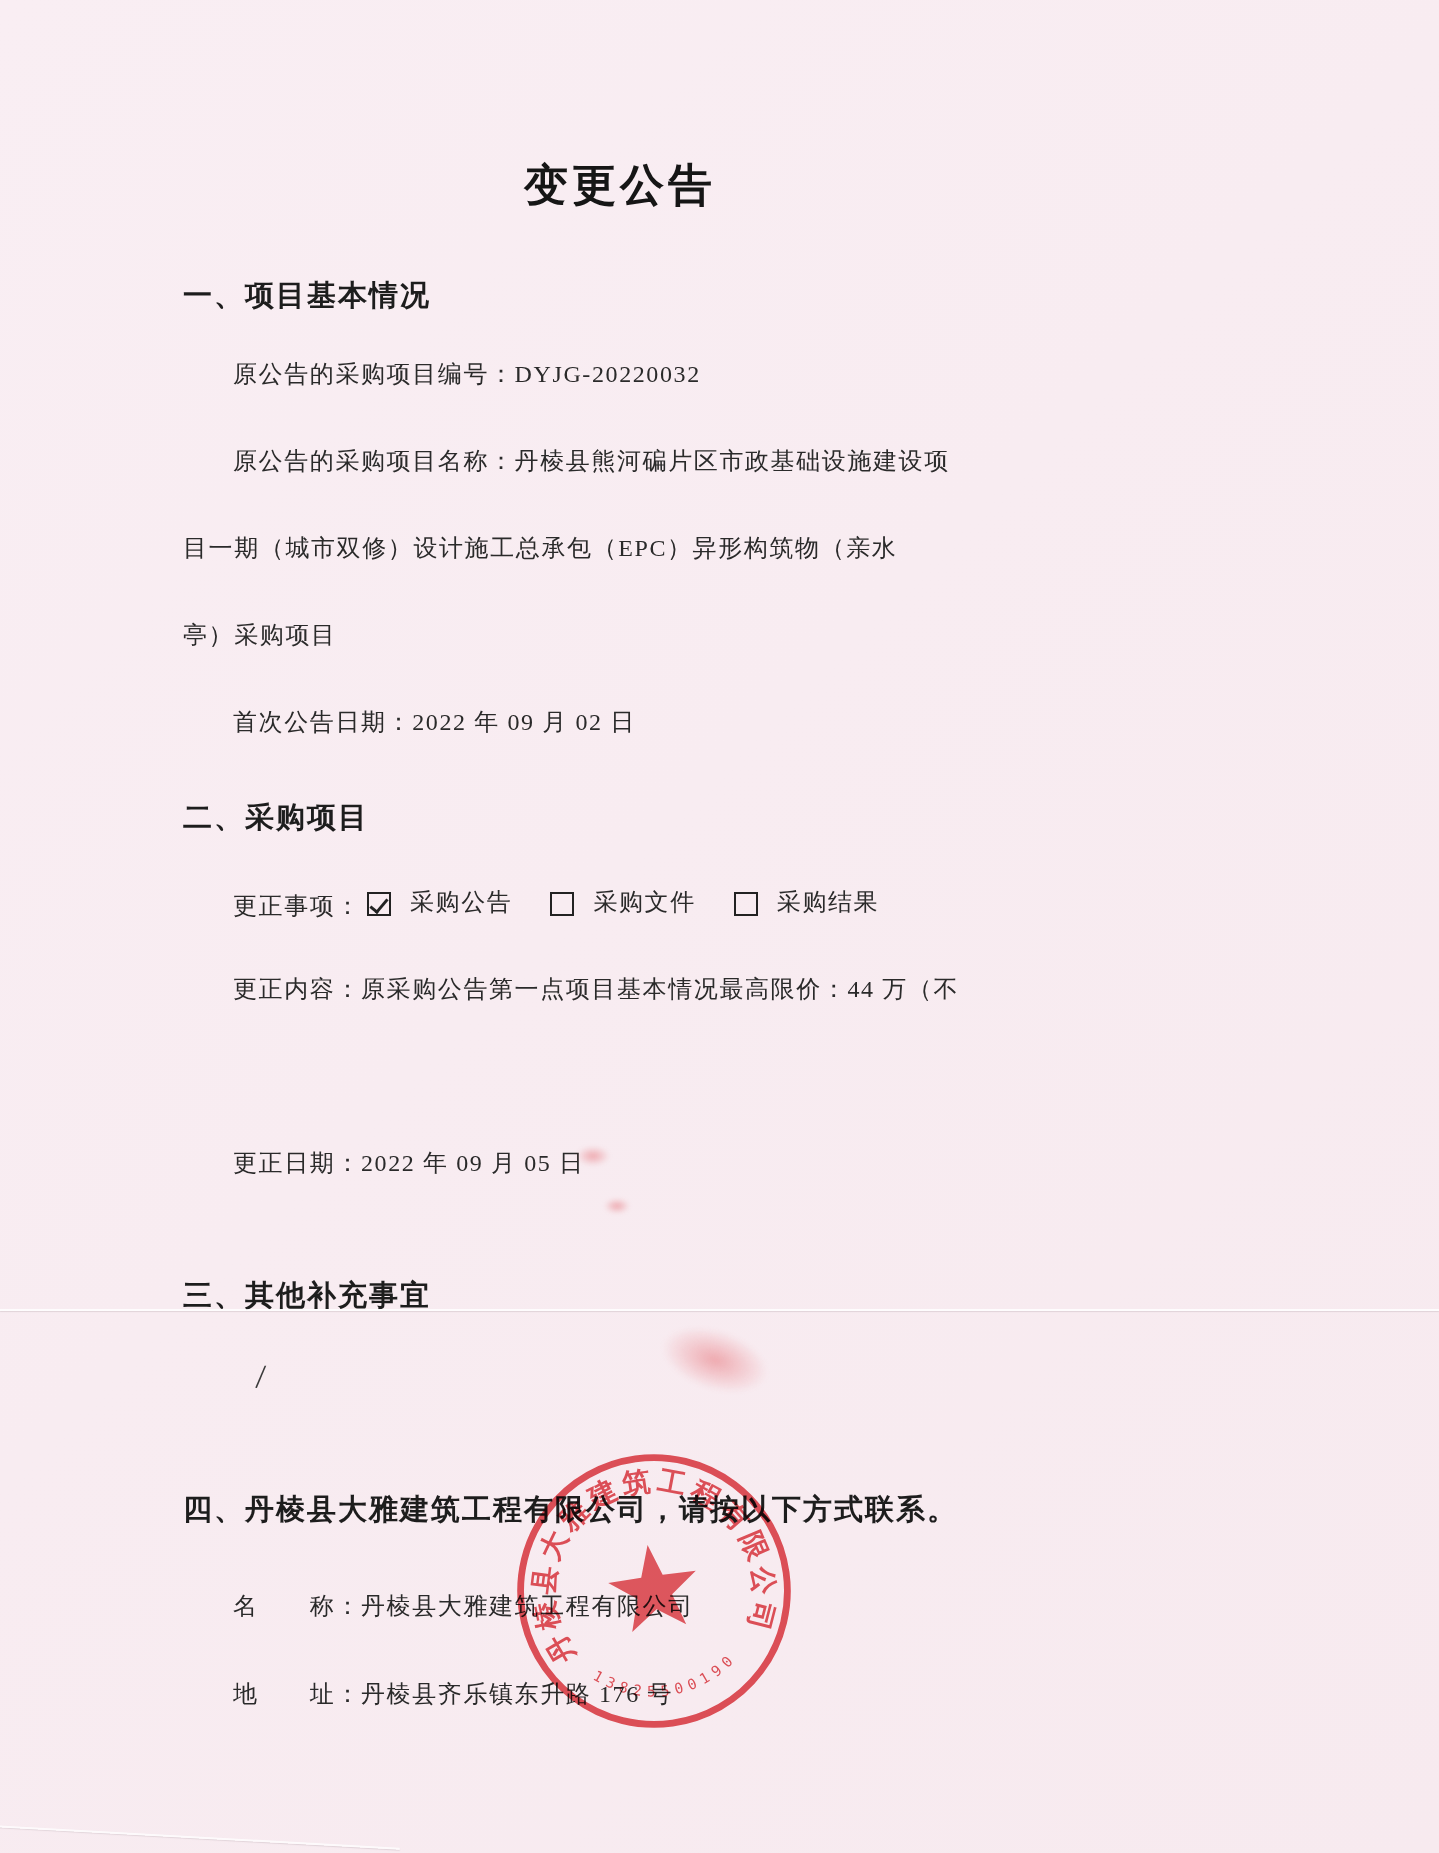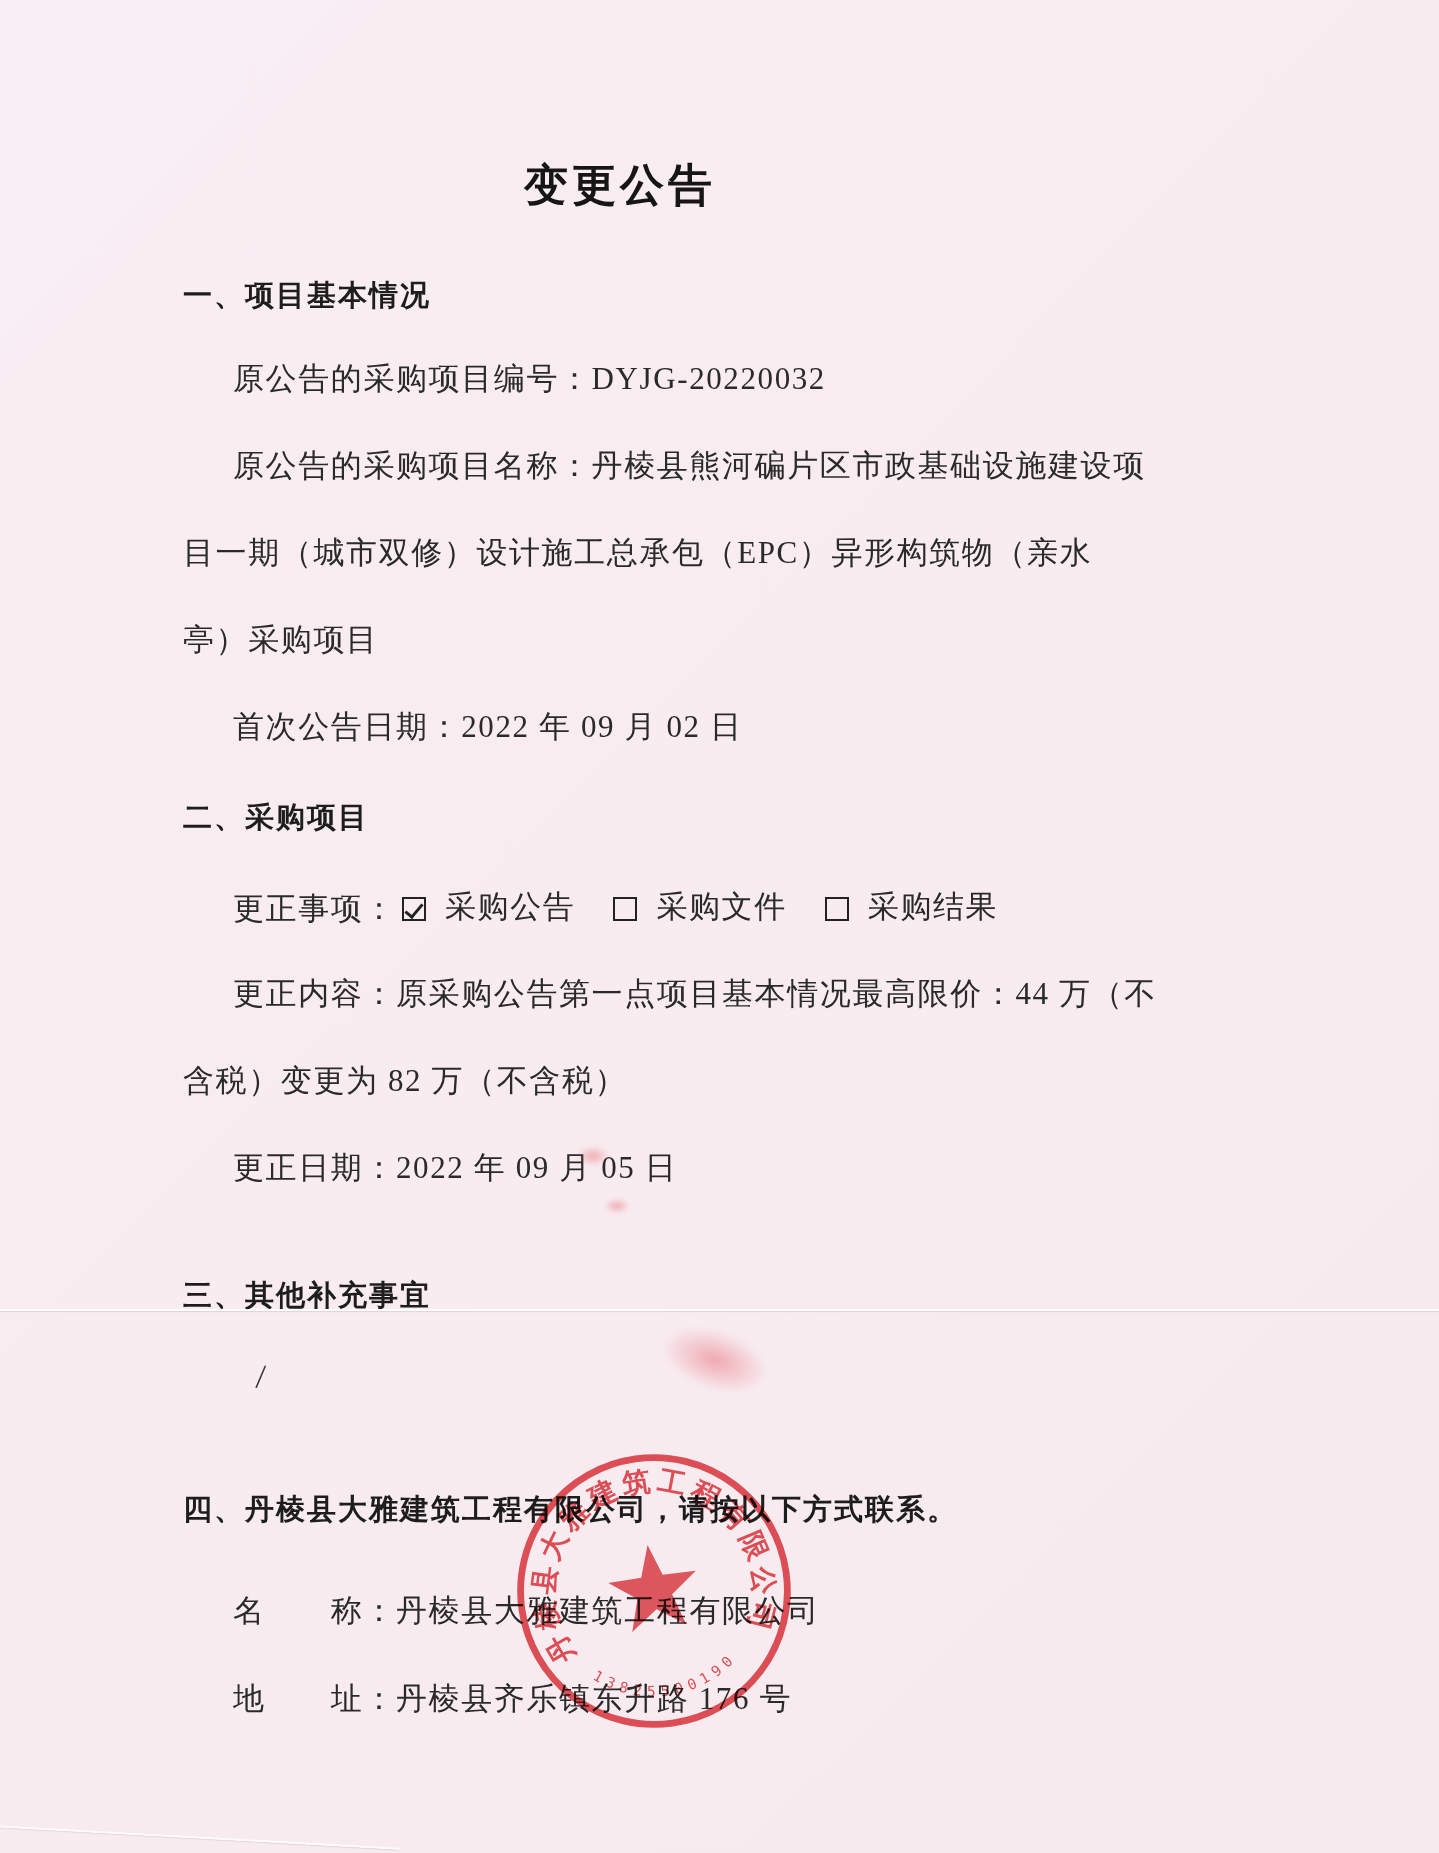--- a/index.html
+++ b/index.html
@@ -8,21 +8,21 @@
     font-family:"Liberation Serif","DejaVu Serif",serif;
     background:#e9e0e4;
   }
   .page{
     position:absolute;left:0;top:0;width:1439px;height:1853px;
     background:linear-gradient(135deg,#f9eef3 0%,#f8ecf1 45%,#f7eaef 100%);
     color:#262626;overflow:hidden;
   }
   .line{
     position:absolute;white-space:nowrap;
-    font-size:31px;letter-spacing:1.6px;color:#2a2a2a;
+    font-size:24px;letter-spacing:1.6px;color:#2a2a2a;
   }
   .ml{left:183px;}
   .ind{left:233px;}
   .heading{
     font-family:"Liberation Sans","DejaVu Sans",sans-serif;
     font-weight:700;font-size:29px;letter-spacing:2px;color:#1d1d1d;
   }
   .title{
     position:absolute;left:175px;top:156px;width:890px;margin:0;
     text-align:center;font-family:"Liberation Serif","DejaVu Serif",serif;
@@ -125,21 +125,20 @@
           <span class="cb"></span>
           <span>采购文件</span>
         </span>
         <span class="cb-item">
           <span class="cb"></span>
           <span>采购结果</span>
         </span>
       </span>
   </div>
   <div class="line ind t-c1">更正内容：原采购公告第一点项目基本情况最高限价：44 万（不</div>
-  <div class="line ml t-c2">含税）变更为 82 万（不含税）</div>
   <div class="line ind t-date">更正日期：2022 年 09 月 05 日</div>
 
   <div class="line heading ml t-s3h">三、其他补充事宜</div>
   <div class="line t-slash">/</div>
 
   <div class="line heading ml t-s4h">四、丹棱县大雅建筑工程有限公司，请按以下方式联系。</div>
   <div class="line ind t-name">名　　称：丹棱县大雅建筑工程有限公司</div>
   <div class="line ind t-addr">地　　址：丹棱县齐乐镇东升路 176 号</div>
 
   <div class="scanline"></div>

